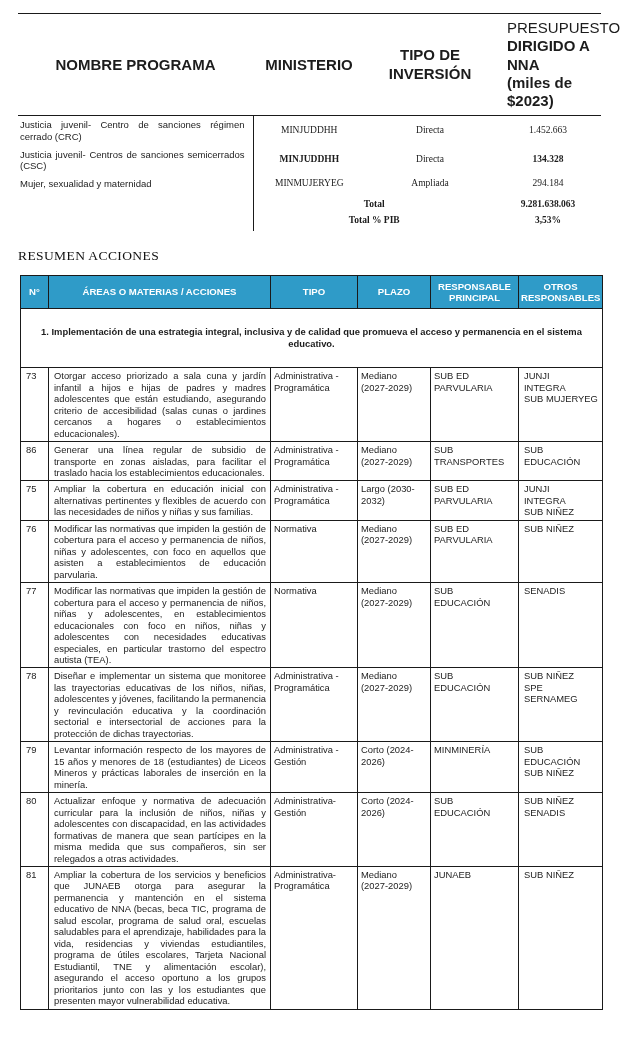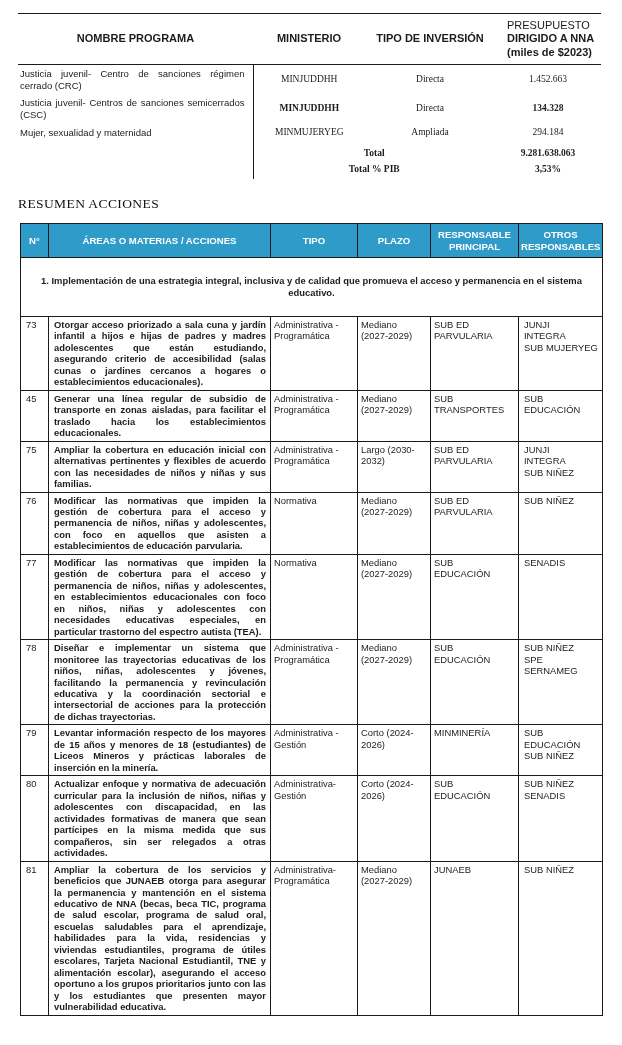--- a/index.html
+++ b/index.html
@@ -21,21 +21,21 @@
     font-size: 9.5px;
     line-height: 1.22;
     border-top: 1.5px solid #1a1a1a;
   }
   table.budget thead th {
     border-bottom: 1.5px solid #1a1a1a;
     font-weight: bold;
     text-align: center;
     vertical-align: middle;
     padding: 5px 2px;
-    font-size: 11px;
+    font-size: 15px;
   }
   table.budget thead th.budget-col {
     text-align: left;
     padding-left: 12px;
     font-weight: normal;
   }
   table.budget thead th.budget-col .hline { display: block; }
   table.budget thead th.budget-col .hline.bold { font-weight: bold; }
   table.budget td {
     padding: 3px 2px;
@@ -89,21 +89,21 @@
     text-align: center;
     vertical-align: middle;
     padding: 17px 8px;
     line-height: 1.28;
   }
   table.actions tbody td {
     vertical-align: top;
     padding: 2px 3px;
   }
   td.cell-num { font-weight: normal; padding-left: 5px !important; }
-  td.cell-action { text-align: justify; padding-left: 5px !important; padding-right: 4px !important; font-weight: bold; }
+  td.cell-action { text-align: justify; padding-left: 5px !important; padding-right: 4px !important; }
   td.cell-tipo, td.cell-plazo, td.cell-resp { text-align: left; white-space: pre-line; }
   td.cell-otros { text-align: left; white-space: pre-line; padding-left: 5px !important; }
 </style>
 </head>
 <body>
 
 <div class="page">
 
   <table class="budget">
     <colgroup>
@@ -189,21 +189,21 @@
 Programática</td>
         <td class="cell-plazo">Mediano
 (2027-2029)</td>
         <td class="cell-resp">SUB ED
 PARVULARIA</td>
         <td class="cell-otros">JUNJI
 INTEGRA
 SUB MUJERYEG</td>
       </tr>
       <tr>
-        <td class="cell-num">45</td>
+        <td class="cell-num">86</td>
         <td class="cell-action">Generar una línea regular de subsidio de transporte en zonas aisladas, para facilitar el traslado hacia los establecimientos educacionales.</td>
         <td class="cell-tipo">Administrativa -
 Programática</td>
         <td class="cell-plazo">Mediano
 (2027-2029)</td>
         <td class="cell-resp">SUB
 TRANSPORTES</td>
         <td class="cell-otros">SUB EDUCACIÓN</td>
       </tr>
       <tr>

